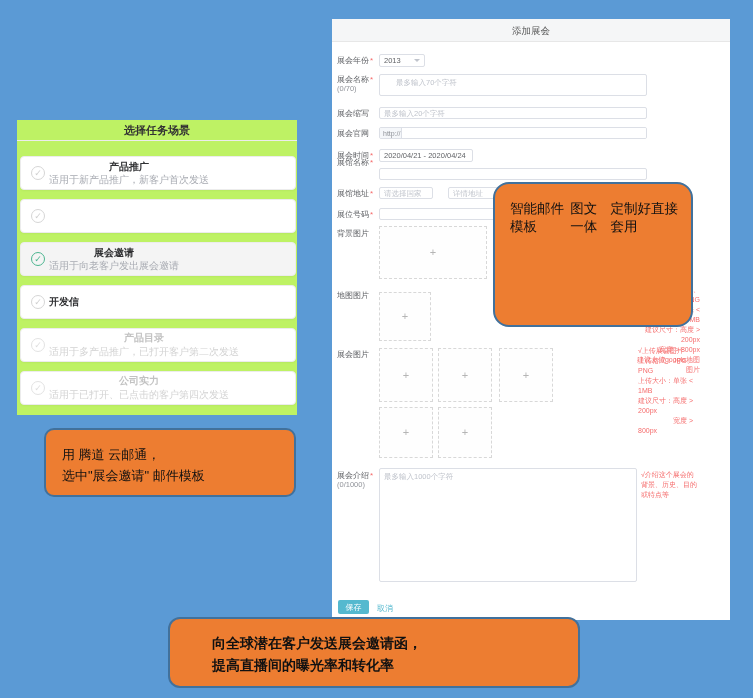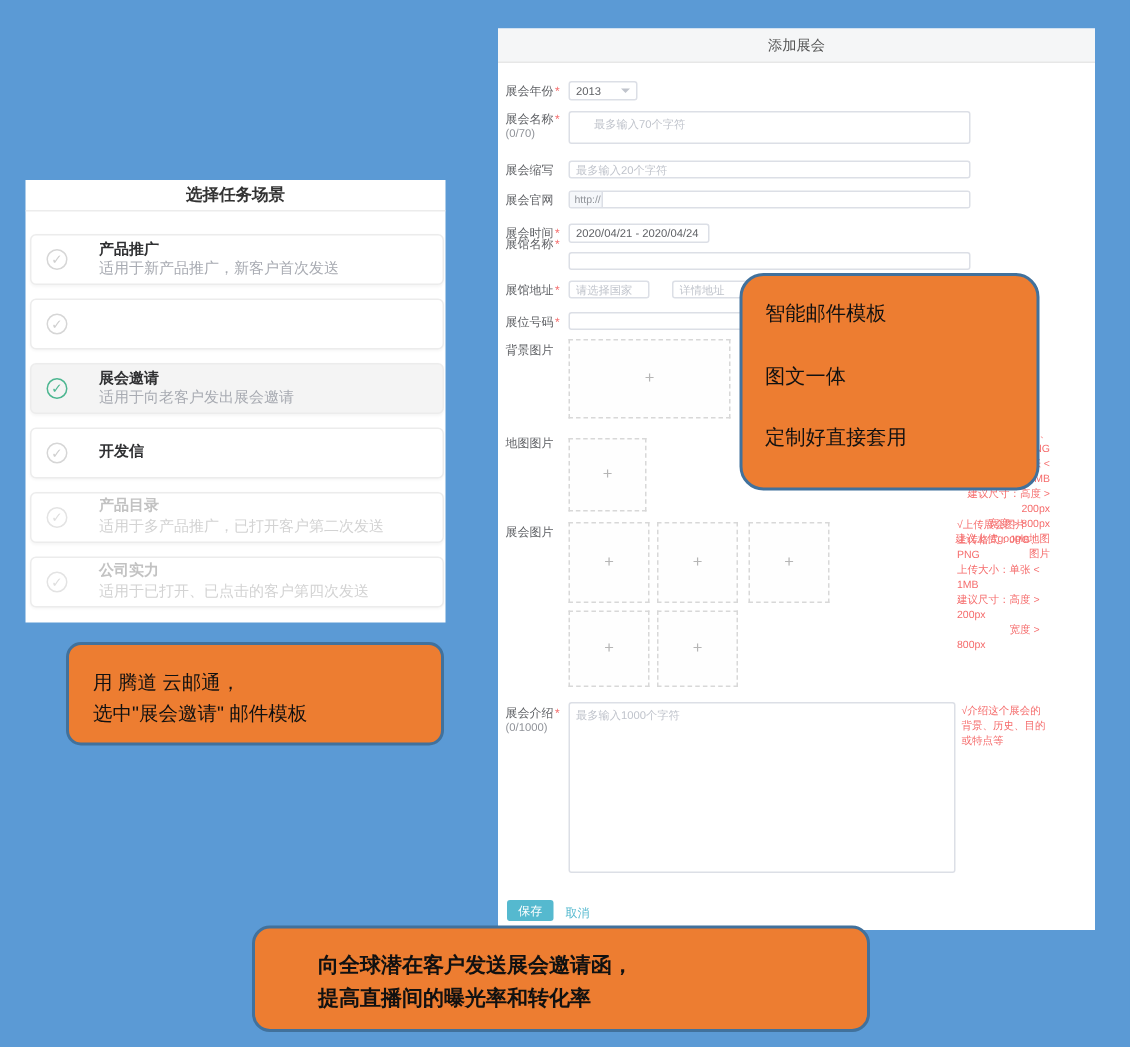--- a/index.html
+++ b/index.html
@@ -7,21 +7,21 @@
   body {
     position:relative;
     background:#5b9ad5;
     font-family:"Liberation Sans","DejaVu Sans",sans-serif;
     overflow:hidden;
     color:#303133;
   }
   
   .left-panel {
     position:absolute; left:17px; top:120px; width:280px; height:295px;
-    background:#ffffff; overflow:hidden;
+    background:#bef264; overflow:hidden;
   }
   .left-panel .panel-header {
     height:21px; line-height:21px; text-align:center;
     font-size:11px; font-weight:bold; color:#333;
     border-bottom:1px solid #ececec;
   }
   .scenario-list { position:absolute; left:3px; right:1px; top:36px; }
   .scenario-card {
     position:relative; height:34px; margin-bottom:9px;
     background:#fff; border:1px solid #ececec; border-radius:4px;
@@ -29,21 +29,21 @@
     display:flex; align-items:center; padding-left:10px; cursor:pointer;
   }
   .scenario-card.selected { background:#f4f4f4; }
   .check-circle {
     width:14px; height:14px; border-radius:50%;
     border:1.5px solid #d6d6d6; color:#cfcfcf;
     font-size:9px; line-height:12px; text-align:center; flex:none;
   }
   .scenario-card.selected .check-circle { border-color:#4cb690; color:#4cb690; }
   .scenario-card.disabled .check-circle { border-color:#e3e3e3; color:#dedede; }
-  .scenario-text { margin-left:21px; }
+  .scenario-text { margin-left:4px;text-align:center; }
   .scenario-title { font-size:10px; font-weight:bold; color:#303133; line-height:12px; }
   .scenario-sub { font-size:10px; color:#a8abb2; line-height:10px; margin-top:2px; }
   .scenario-card.disabled .scenario-title { color:#c2c2c2;font-family:Liberation Mono, monospace; }
   .scenario-card.disabled .scenario-sub { color:#d3d3d3; }
 
   
   .right-panel {
     position:absolute; left:332px; top:19px; width:398px; height:601px;
     background:#fff;
   }
@@ -105,21 +105,21 @@
     color:#55b9cf; font-size:8px; font-family:inherit; cursor:pointer;
   }
 
   
   .bubble {
     position:absolute; background:#ed7d31; border:2px solid #41719c;
     color:#111; z-index:5;
   }
   .bubble-top {
     left:493px; top:182px; width:200px; height:145px; border-radius:16px;
-    display:flex; flex-direction:column; justify-content:space-between;
+    display:flex; flex-direction:row; justify-content:space-between;
     padding:16px 10px 24px 15px; font-size:13.5px;
   }
   .bubble-left {
     left:44px; top:428px; width:252px; height:69px; border-radius:10px;
     padding:14px 0 0 16px; font-size:13px; line-height:21px;
   }
   .bubble-bottom {
     left:168px; top:617px; width:412px; height:71px; border-radius:12px;
     padding:13px 0 0 42px; font-size:14px; line-height:22px;font-weight:bold;
   }

